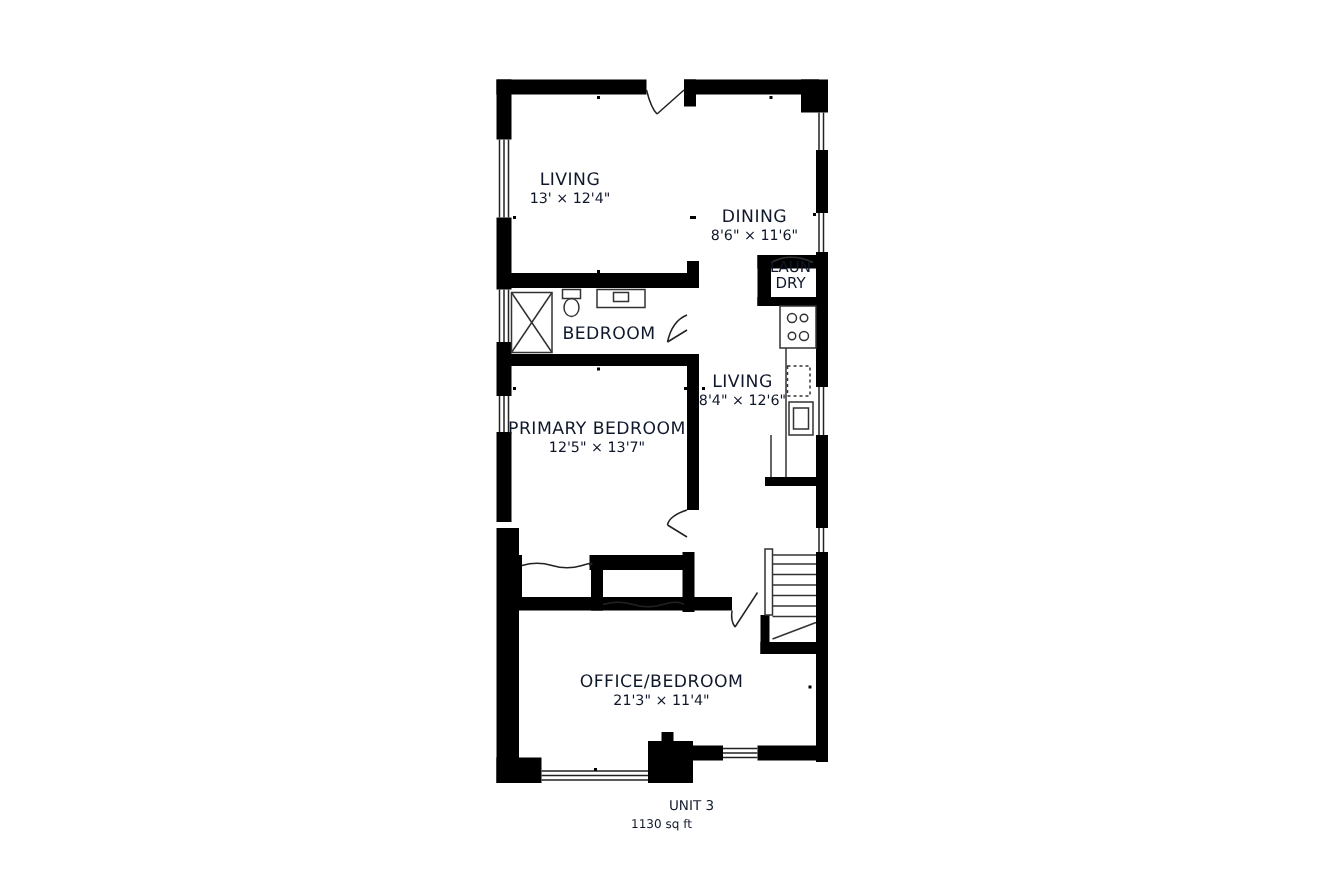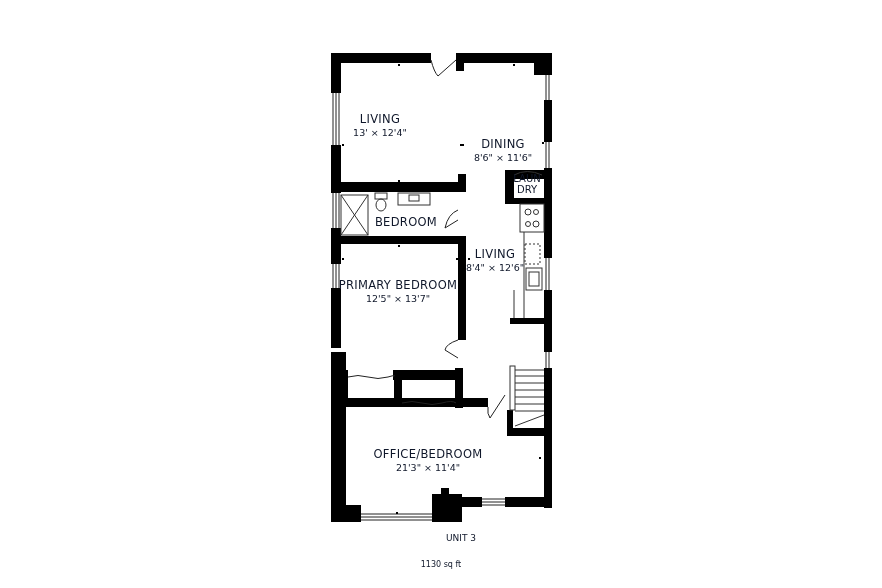--- a/index.html
+++ b/index.html
@@ -2,21 +2,21 @@
 <html><head>
 <meta charset="utf-8">
 <style>
   html, body { margin: 0; padding: 0; background: #ffffff; }
   body { width: 882px; height: 588px; position: relative; overflow: hidden; font-family: "DejaVu Sans", sans-serif; }
   #plan { position: absolute; left: 0; top: 0; }
   .lbl { position: absolute; text-align: center; color: #0f172a; white-space: nowrap; transform: translateX(-50%); }
   .room-name { font-size: 11.5px; letter-spacing: 0.3px; }
   .room-dim { font-size: 9.5px; margin-top: 1px; }
   .caption-title { font-size: 9px; margin-left: 40px; }
-  .caption-sub { font-size: 8px; margin-top: 17px; }
+  .caption-sub { font-size: 8px; margin-top: 2px; }
 </style>
 </head>
 <body>
 
 <svg id="plan" width="882" height="588" viewBox="0 0 882 588" xmlns="http://www.w3.org/2000/svg">
   <g fill="#000">
 
     <rect x="331" y="53" width="100" height="10"></rect>
     <rect x="331" y="53" width="10" height="40"></rect>
 
@@ -181,21 +181,21 @@
 <div class="lbl" style="left:495px; top:247px;">
   <div class="room-name">LIVING</div>
   <div class="room-dim">8'4" × 12'6"</div>
 </div>
 
 <div class="lbl" style="left:398px; top:278px;">
   <div class="room-name">PRIMARY BEDROOM</div>
   <div class="room-dim">12'5" × 13'7"</div>
 </div>
 
-<div class="lbl" style="left:428px; top:447px;">
+<div class="lbl" style="left:441px; top:447px;">
   <div class="room-name">OFFICE/BEDROOM</div>
   <div class="room-dim">21'3" × 11'4"</div>
 </div>
 
 <div class="lbl" style="left:527px; top:173px; font-size:10px; line-height:11px;">
   <div>LAUN</div>
   <div>DRY</div>
 </div>
 
 <div class="lbl" style="left:441px; top:533px;">

